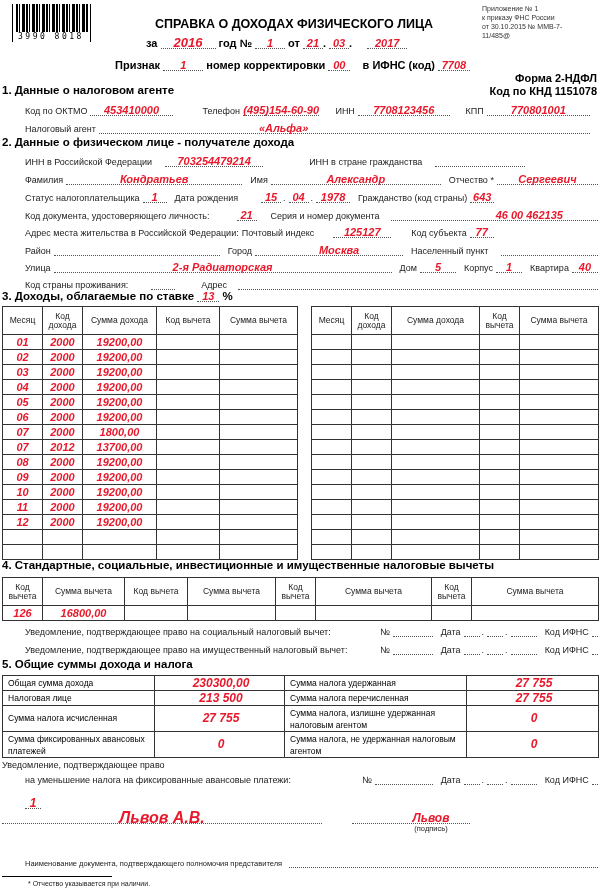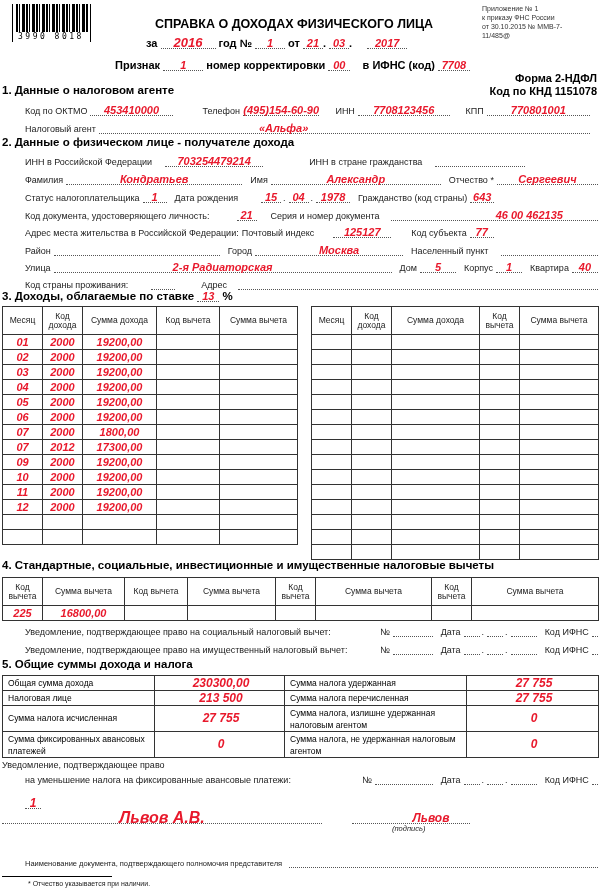--- a/index.html
+++ b/index.html
@@ -222,21 +222,28 @@
       <tr>
         <td class="red">07</td>
         <td class="red">2000</td>
         <td class="red">1800,00</td>
         <td></td>
         <td></td>
       </tr>
       <tr>
         <td class="red">07</td>
         <td class="red">2012</td>
-        <td class="red">17300,00</td>
+        <td class="red">13700,00</td>
+        <td></td>
+        <td></td>
+      </tr>
+      <tr>
+        <td class="red">08</td>
+        <td class="red">2000</td>
+        <td class="red">19200,00</td>
         <td></td>
         <td></td>
       </tr>
       <tr>
         <td class="red">09</td>
         <td class="red">2000</td>
         <td class="red">19200,00</td>
         <td></td>
         <td></td>
       </tr>
@@ -423,21 +430,21 @@
     <th>Код вычета</th>
     <th>Сумма вычета</th>
     <th>Код вычета</th>
     <th>Сумма вычета</th>
     <th>Код вычета</th>
     <th>Сумма вычета</th>
   </tr>
     </thead>
   <tbody>
       <tr>
-    <td class="red">225</td>
+    <td class="red">126</td>
     <td class="red">16800,00</td>
     <td></td>
     <td></td>
     <td></td>
     <td></td>
     <td></td>
     <td></td>
   </tr>
     </tbody>
 </table>
@@ -522,21 +529,21 @@
 
 <div class="row" style="top:795px;">
   <span class="dot red" style="width:16px; font-size:12px;">1</span>
 </div>
 
 <div class="abs" style="left:2px; top:812px; width:320px;">
   <div class="dot red" style="width:320px; font-size:16px;">Львов А.В.</div>
 </div>
 <div class="abs" style="left:352px; top:812px; width:118px;">
   <div class="dot red" style="width:118px; font-size:12px; padding-left:40px;">Львов</div>
-  <div class="lbl" style="text-align:left; font-size:7.5px; padding-left:40px;font-style:italic;">(подпись)</div>
+  <div class="lbl" style="text-align:center; font-size:7.5px; padding-left:40px;">(подпись)</div>
 </div>
 
 <div class="row" style="top:854px;">
   <span class="lbl" style="font-size:7.5px;">Наименование документа, подтверждающего полномочия представителя</span>
   <span class="dot" style="flex:1; margin-left:4px; margin-right:0;"></span>
 </div>
 
 <div class="abs" style="left:2px; top:876px; width:110px; border-top:1px solid #000;"></div>
 <div class="abs lbl" style="left:28px; top:880px; font-size:7px;">* Отчество указывается при наличии.</div>
 

